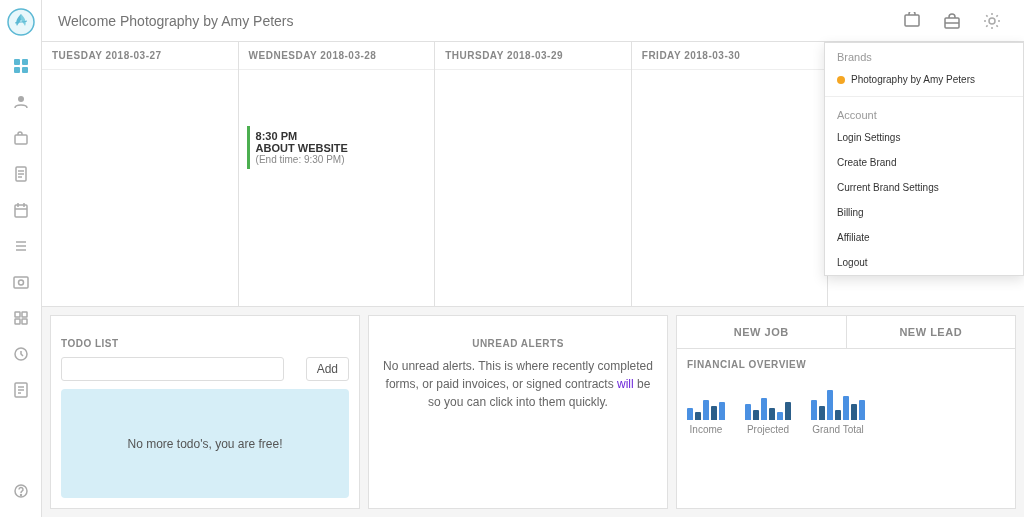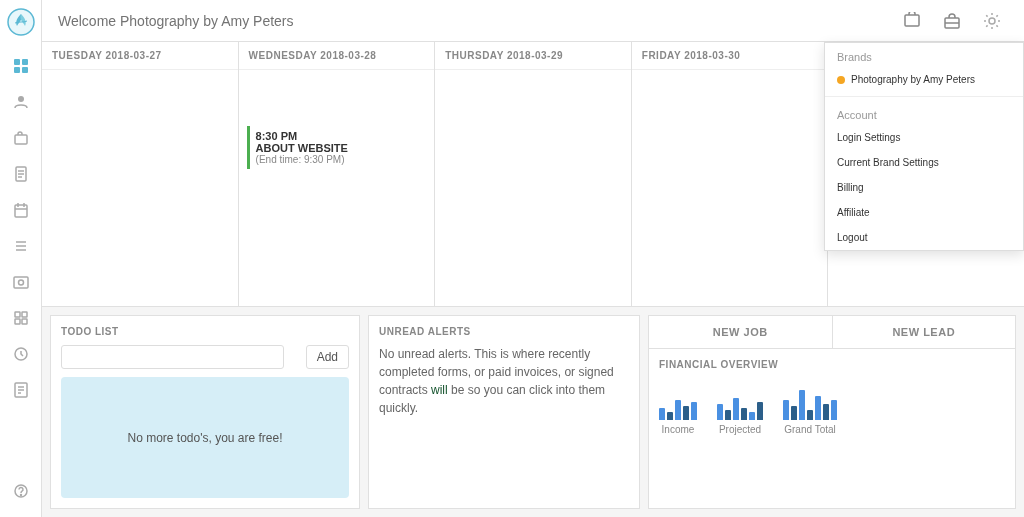--- a/index.html
+++ b/index.html
@@ -178,20 +178,21 @@
       padding: 10px;
       display: flex;
       flex-direction: column;
       gap: 8px;
     }
     .panel-label {
       font-size: 10px;
       font-weight: 700;
       color: #888;
       letter-spacing: 0.5px;
+      margin-top: 12px;
     }
     .todo-input-row {
       display: flex;
       gap: 22px;
     }
     .todo-input {
       flex: 1;
       border: 1px solid #ddd;
       border-radius: 3px;
       padding: 4px 8px;
@@ -215,33 +216,34 @@
       font-size: 12px;
       color: #555;
       flex: 1;
       display: flex;
       align-items: center;
       justify-content: center;
     }
 
     
     .alerts-panel {
-      width: 272px;
+      width: 300px;
       background: #fff;
       border: 1px solid #e0e0e0;
       margin: 8px 0 8px 0;
       padding: 10px;
+      text-align: center;
     }
     .alerts-text {
       font-size: 12px;
       color: #666;
       line-height: 1.5;
       margin-top: 8px;
     }
-    .alerts-text a { color: #14532d; text-decoration: none; }
+    .alerts-text a { color: #6d28d9; text-decoration: none; }
 
     
     .right-panel {
       flex: 1;
       display: flex;
       flex-direction: column;
       margin: 8px;
       background: #fff;
       border: 1px solid #e0e0e0;
     }
@@ -423,20 +425,23 @@
       <div class="dropdown-menu">
         <div class="dropdown-section-label">Brands</div>
         <div class="dropdown-item brand-item">
           <span class="brand-dot"></span>
           <span>Photography by Amy Peters</span>
         </div>
         <div class="dropdown-divider"></div>
         <div class="dropdown-section-label">Account</div>
         <div class="dropdown-item">
           <span>Login Settings</span>
+        </div>
+        <div class="dropdown-item">
+          <span>Create Brand</span>
         </div>
         <div class="dropdown-item">
           <span>Current Brand Settings</span>
         </div>
         <div class="dropdown-item">
           <span>Billing</span>
         </div>
         <div class="dropdown-item">
           <span>Affiliate</span>
         </div>

